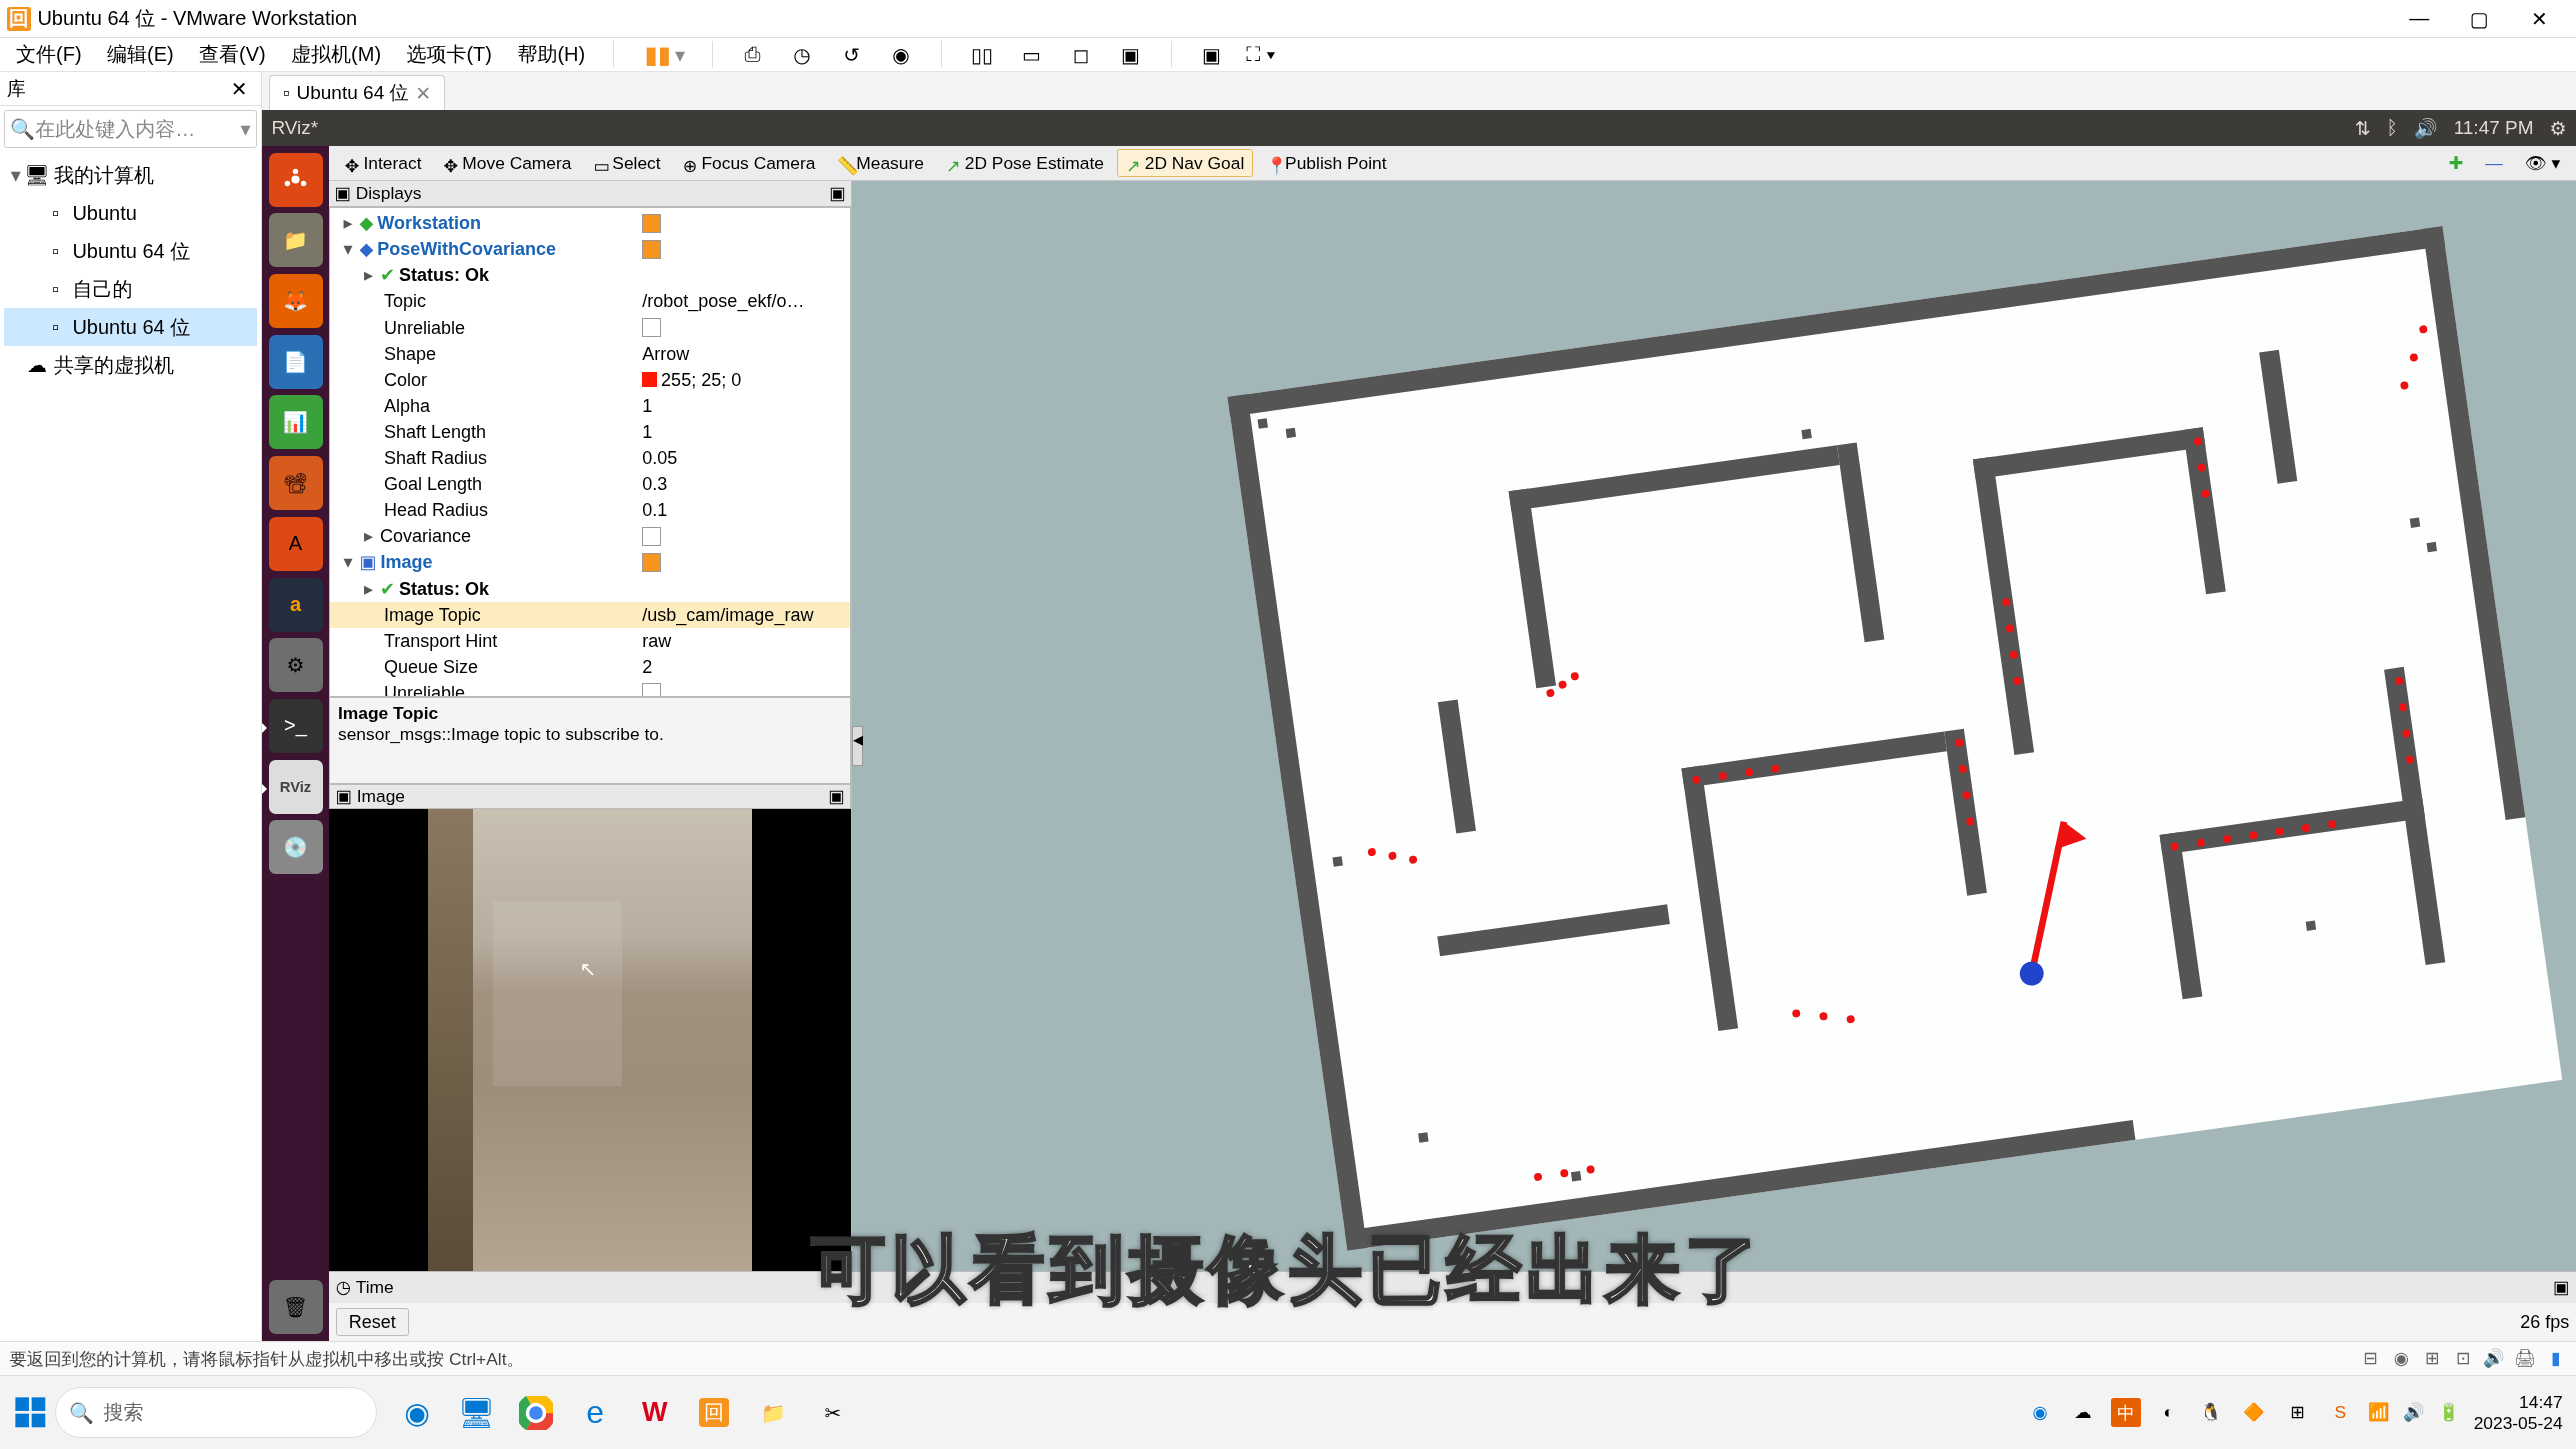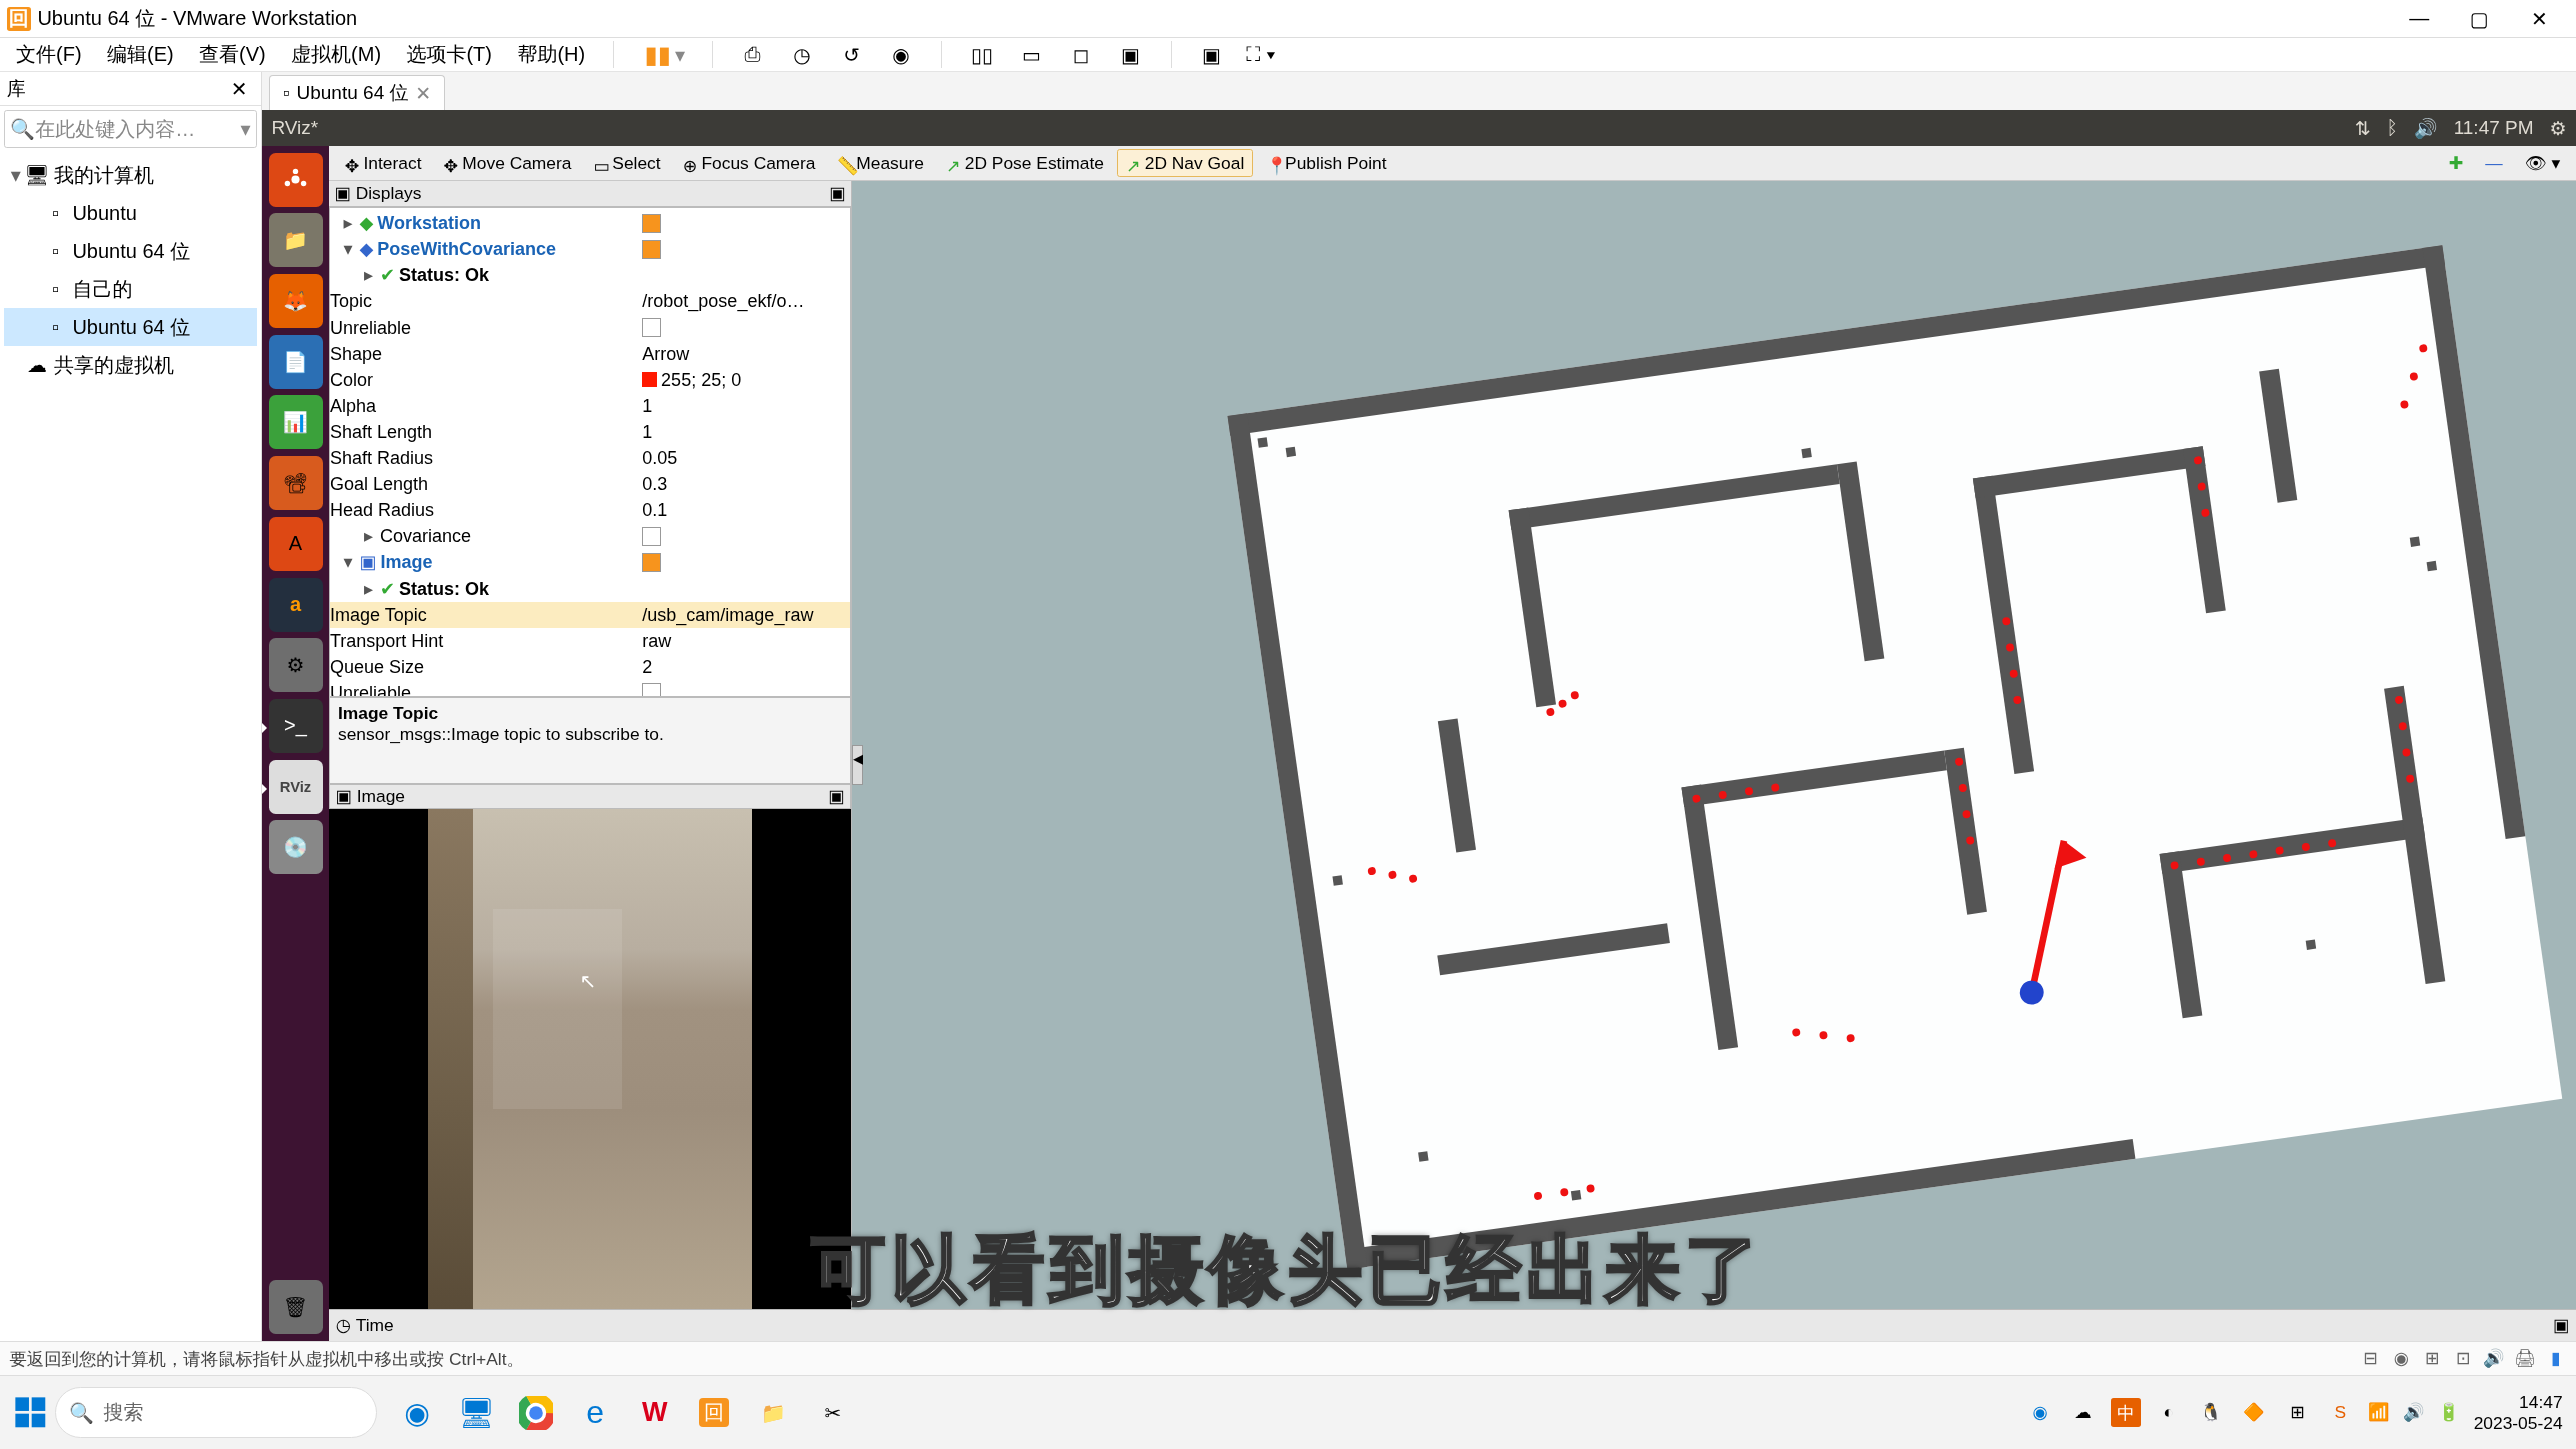--- a/index.html
+++ b/index.html
@@ -71,21 +71,21 @@
 .displays-wrap { width: 523px; display: flex; flex-direction: column; border-right: 0.7px solid #bbb; }
 .displays-hdr { height: 25.5px; background: #e8e8e8; border-bottom: 0.7px solid #bbb; display: flex; align-items: center; padding: 0 5.4px; font-size: 17.4px; }
 .displays-hdr .dclose { margin-left: auto; cursor: pointer; }
 .displays-tree { flex: 0 0 auto; background: #fff; overflow: auto; border: 0.7px solid #bbb; margin: 0; padding: 2.7px 0; max-height: 490px; }
 .displays-tree .row { display: flex; align-items: center; line-height: 1.45; font-size: 18px; padding-right: 6.7px; }
 .displays-tree .row .label { flex: 1; display: flex; align-items: center; gap: 4px; }
 .displays-tree .row .value { width: 201px; text-align: left; display: flex; align-items: center; gap: 4px; }
 .displays-tree .row.sel { background: #fcecc0; }
 .displays-tree .ind0 { padding-left: 13.4px; }
 .displays-tree .ind1 { padding-left: 34px; }
-.displays-tree .ind2 { }
+.displays-tree .ind2 { padding-left: 54px; }
 .displays-tree .tri { width: 12px; color: #555; }
 .displays-tree .ditem { color: #1a63b5; font-weight: bold; }
 .displays-tree .status-ok { font-weight: bold; }
 .displays-tree .chk { width: 19px; height: 19px; border: 0.7px solid #999; display: inline-block; }
 .displays-tree .chk.on { background: #f7941d; }
 .displays-tree .swatch { width: 14.8px; height: 14.8px; background: #ff1900; display: inline-block; }
 
 .displays-info { height: 87px; background: #f4f4f4; border: 0.7px solid #bbb; padding: 5.4px 8px; font-size: 17.4px; }
 .displays-info .it-title { font-weight: bold; }
 
@@ -558,20 +558,24 @@
               </g>
             </svg>
           </div>
         </div>
 
         <div class="time-panel">
           <span>◷</span>&nbsp;
           <span>Time</span>
           <span class="tclose">▣</span>
         </div>
+        <div class="reset-row">
+          <span class="rstbtn">Reset</span>
+          <span class="fps">26 fps</span>
+        </div>
       </div>
     </div>
   </div>
 </div>
 
 <div class="vm-status">
   <span>要返回到您的计算机，请将鼠标指针从虚拟机中移出或按 Ctrl+Alt。</span>
   <div class="icons">
     <span class="si">⊟</span>
     <span class="si">◉</span>

